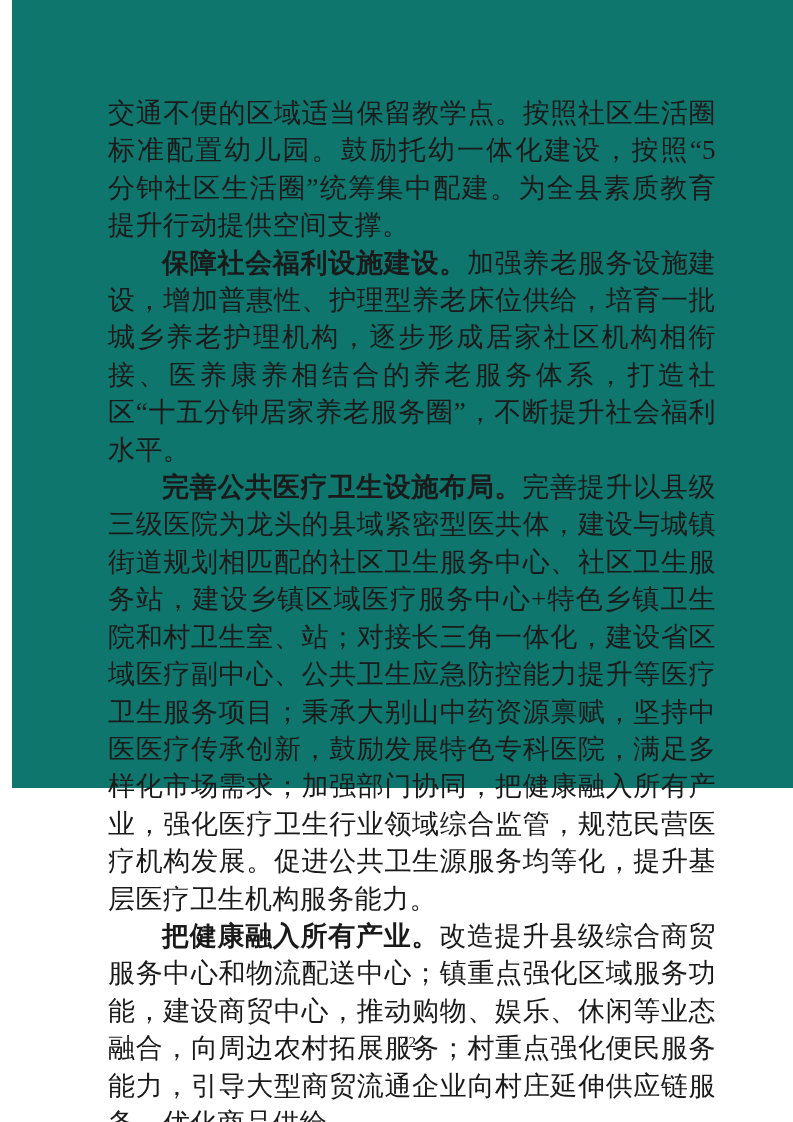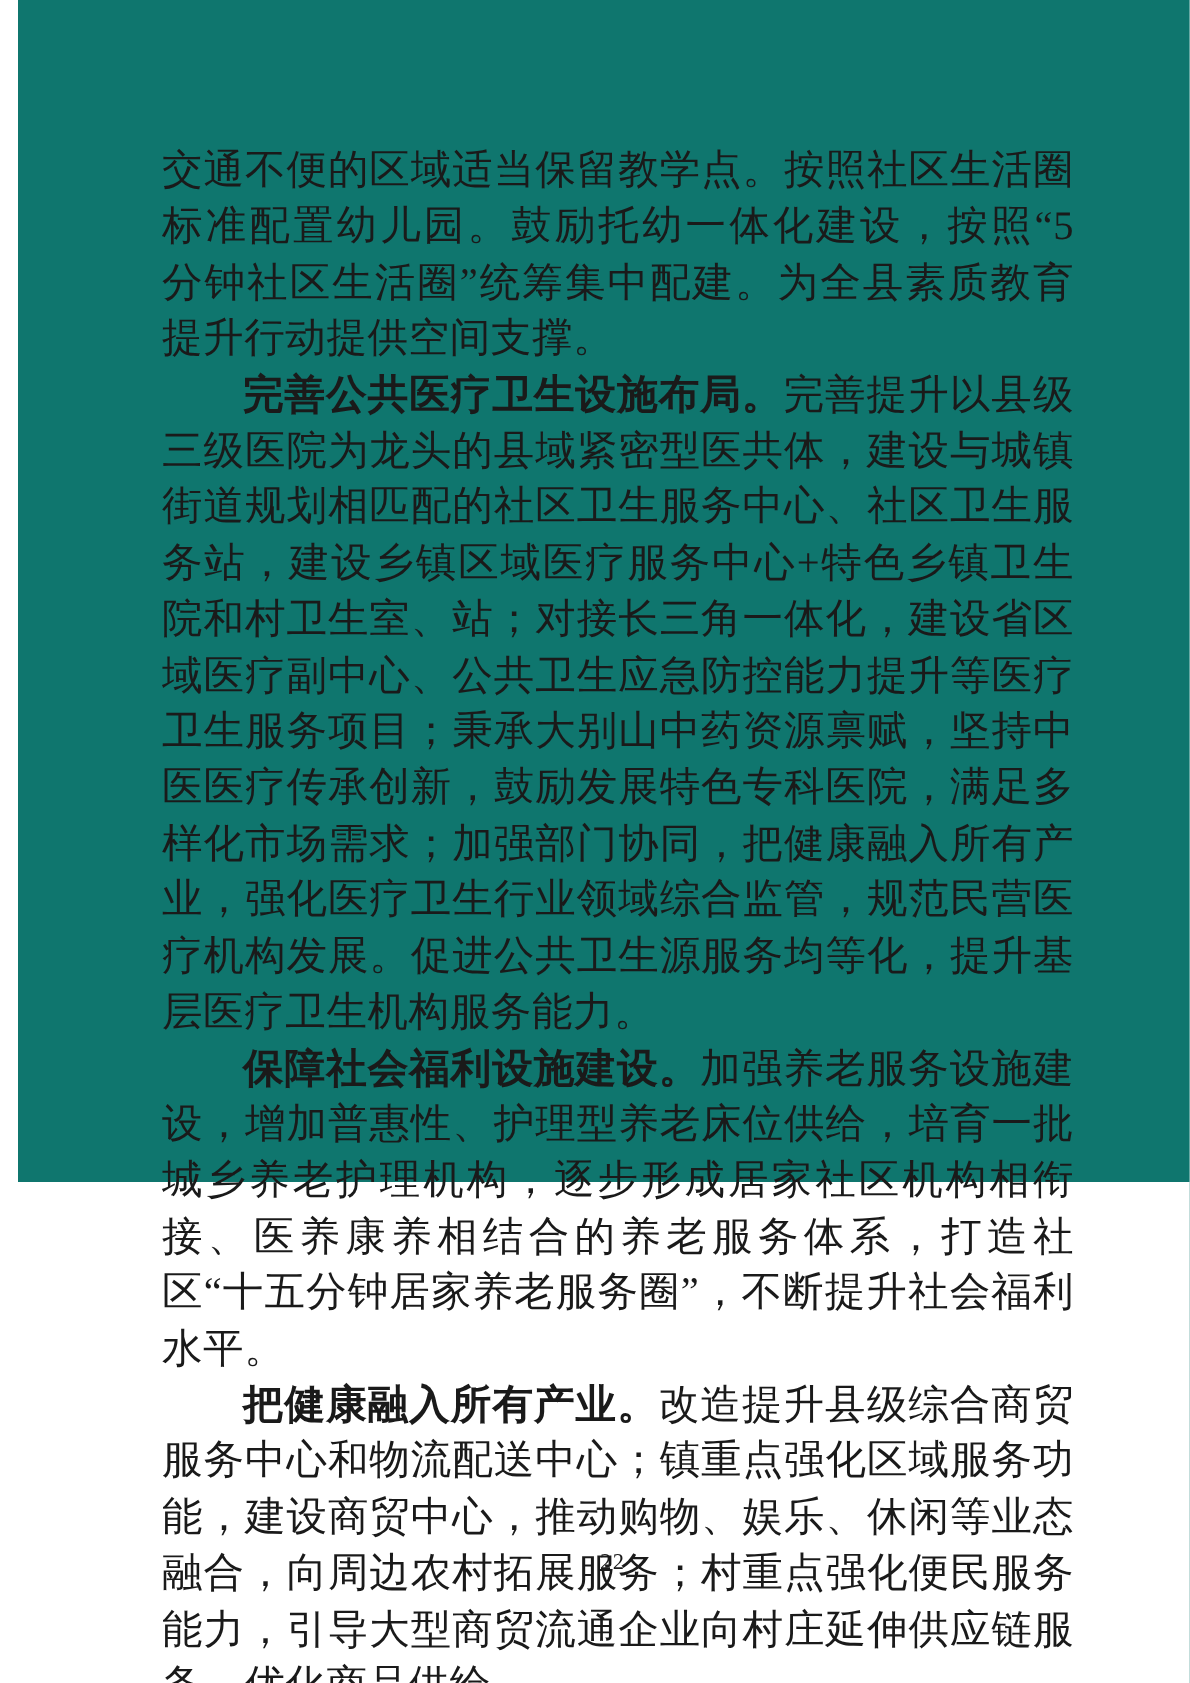--- a/index.html
+++ b/index.html
@@ -46,22 +46,22 @@
   }
 </style>
 </head>
 <body>
 
 <div class="page">
   <div class="content">
 
     <p class="para"><span class="lead"></span><span>交通不便的区域适当保留教学点。按照社区生活圈标准配置幼儿园。鼓励托幼一体化建设，按照“5 分钟社区生活圈”统筹集中配建。为全县素质教育提升行动提供空间支撑。</span></p>
 
+    <p class="para indent"><span class="lead">保障社会福利设施建设。</span><span>加强养老服务设施建设，增加普惠性、护理型养老床位供给，培育一批城乡养老护理机构，逐步形成居家社区机构相衔接、医养康养相结合的养老服务体系，打造社区“十五分钟居家养老服务圈”，不断提升社会福利水平。</span></p>
+
     <p class="para indent"><span class="lead">完善公共医疗卫生设施布局。</span><span>完善提升以县级三级医院为龙头的县域紧密型医共体，建设与城镇街道规划相匹配的社区卫生服务中心、社区卫生服务站，建设乡镇区域医疗服务中心+特色乡镇卫生院和村卫生室、站；对接长三角一体化，建设省区域医疗副中心、公共卫生应急防控能力提升等医疗卫生服务项目；秉承大别山中药资源禀赋，坚持中医医疗传承创新，鼓励发展特色专科医院，满足多样化市场需求；加强部门协同，把健康融入所有产业，强化医疗卫生行业领域综合监管，规范民营医疗机构发展。促进公共卫生源服务均等化，提升基层医疗卫生机构服务能力。</span></p>
-
-    <p class="para indent"><span class="lead">保障社会福利设施建设。</span><span>加强养老服务设施建设，增加普惠性、护理型养老床位供给，培育一批城乡养老护理机构，逐步形成居家社区机构相衔接、医养康养相结合的养老服务体系，打造社区“十五分钟居家养老服务圈”，不断提升社会福利水平。</span></p>
 
     <p class="para indent"><span class="lead">把健康融入所有产业。</span><span>改造提升县级综合商贸服务中心和物流配送中心；镇重点强化区域服务功能，建设商贸中心，推动购物、娱乐、休闲等业态融合，向周边农村拓展服务；村重点强化便民服务能力，引导大型商贸流通企业向村庄延伸供应链服务，优化商品供给。</span></p>
 
   </div>
 
   <div class="page-number">22</div>
 </div>
 
 </body></html>

